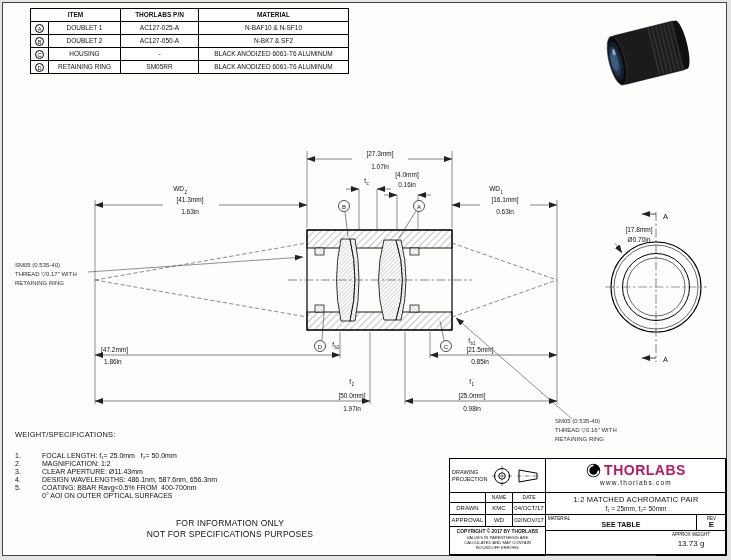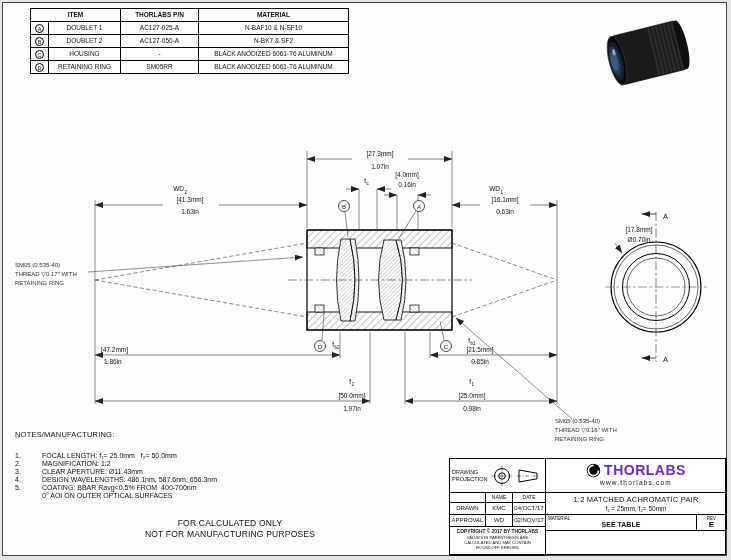--- a/index.html
+++ b/index.html
@@ -69,21 +69,21 @@
   .tb-val { font-size:6px; text-align:center; line-height:11px; white-space:nowrap; }
   .tb-title1 { font-size:7.5px; font-weight:normal; letter-spacing:.2px; }
   .tb-title2 { font-size:6.5px; margin-top:1px; }
   .tb-seetable { font-size:7px; font-weight:bold; text-align:center; margin-top:0px; }
   .tb-rev-e { font-size:8px; font-weight:bold; line-height:8px; }
   .tb-itemval { font-size:8px; font-weight:bold; padding-left:6px; margin-top:2px; white-space:nowrap; }
   .tb-weightval { font-size:8px; margin-top:2px; }
   .tb-copyright { font-size:4.8px; font-weight:bold; }
   .tb-disclaimer { font-size:4.2px; line-height:5px; margin-top:1px; padding:0 3px; color:#222; }
   .logo-row { display:flex; align-items:center; justify-content:center; gap:3px; }
-  .logo-text { font-size:14px; font-weight:bold; letter-spacing:.5px; color:#6d28d9; }
+  .logo-text { font-size:14px; font-weight:bold; letter-spacing:.5px; color:#be185d; }
   .logo-web { font-size:6.5px; letter-spacing:1.2px; margin-top:1px; }
 </style>
 </head>
 <body>
 
 <div class="sheet"></div>
 
 <svg class="draw" width="731" height="560" viewBox="0 0 731 560">
   <defs>
     <pattern id="h45" width="5" height="5" patternUnits="userSpaceOnUse" patternTransform="rotate(45)">
@@ -314,21 +314,21 @@
   <tr>
     <td class="c-tag"><span class="tagcircle">D</span></td>
     <td class="c-item">RETAINING RING</td>
     <td class="c-pn">SM05RR</td>
     <td class="c-mat">BLACK ANODIZED 6061-T6 ALUMINUM</td>
   </tr>
 </tbody>
   </table>
 
 <div class="notes">
-  <div class="notes-title">NOTES/MANUFACTURING:</div>
+  <div class="notes-title">WEIGHT/SPECIFICATIONS:</div>
   <div class="notes-list">
     <div class="note-row">
       <span class="note-num">1.</span>
       <span class="note-text">FOCAL LENGTH: f₁= 25.0mm   f₂= 50.0mm</span>
     </div>
     <div class="note-row">
       <span class="note-num">2.</span>
       <span class="note-text">MAGNIFICATION: 1:2</span>
     </div>
     <div class="note-row">
@@ -341,22 +341,22 @@
     </div>
     <div class="note-row">
       <span class="note-num">5.</span>
       <span class="note-text">COATING: BBAR Ravg&lt;0.5% FROM  400-700nm</span>
     </div>
     <div class="note-cont">0° AOI ON OUTER OPTICAL SURFACES</div>
   </div>
 </div>
 
 <div class="info-block">
-  <div>FOR CALCULATED ONLY</div>
-  <div>NOT FOR MANUFACTURING PURPOSES</div>
+  <div>FOR INFORMATION ONLY</div>
+  <div>NOT FOR SPECIFICATIONS PURPOSES</div>
 </div>
 
 <div class="tb">
 
   <div class="cell tb-proj">
     <span class="tb-proj-label">DRAWING
 PROJECTION</span>
     <svg width="50" height="20" viewBox="0 0 50 20">
       <circle cx="11" cy="10" r="7.5" fill="none" stroke="#000" stroke-width="1"></circle>
       <circle cx="11" cy="10" r="3.2" fill="none" stroke="#000" stroke-width="1"></circle>
@@ -404,14 +404,18 @@
     <div class="small-label">MATERIAL</div>
     <div class="tb-seetable">SEE TABLE</div>
   </div>
 
   <div class="cell tb-rev">
     <div class="center-small">REV</div>
     <div class="tb-rev-e">E</div>
   </div>
 
 
+  <div class="cell tb-weight">
+    <div class="center-small">APPROX WEIGHT</div>
+    <div class="tb-weightval">13.73 g</div>
+  </div>
 
 </div>
 
 </body></html>

